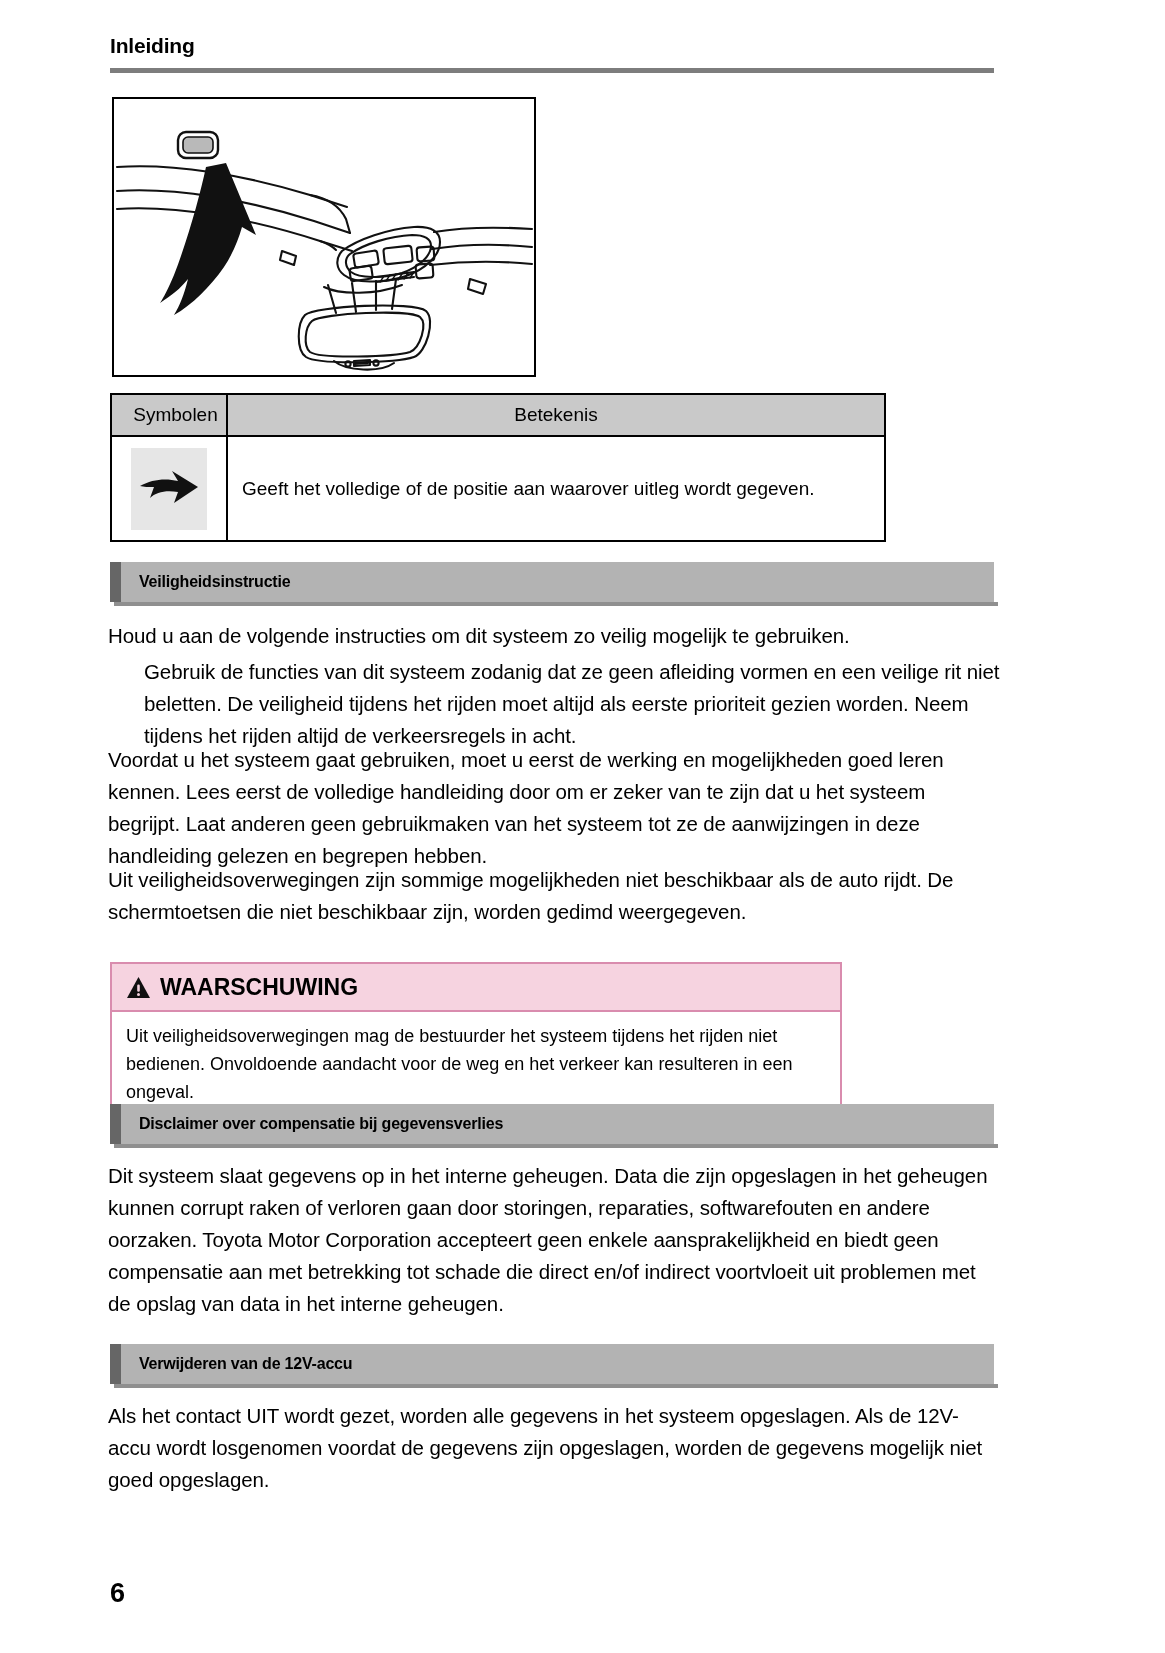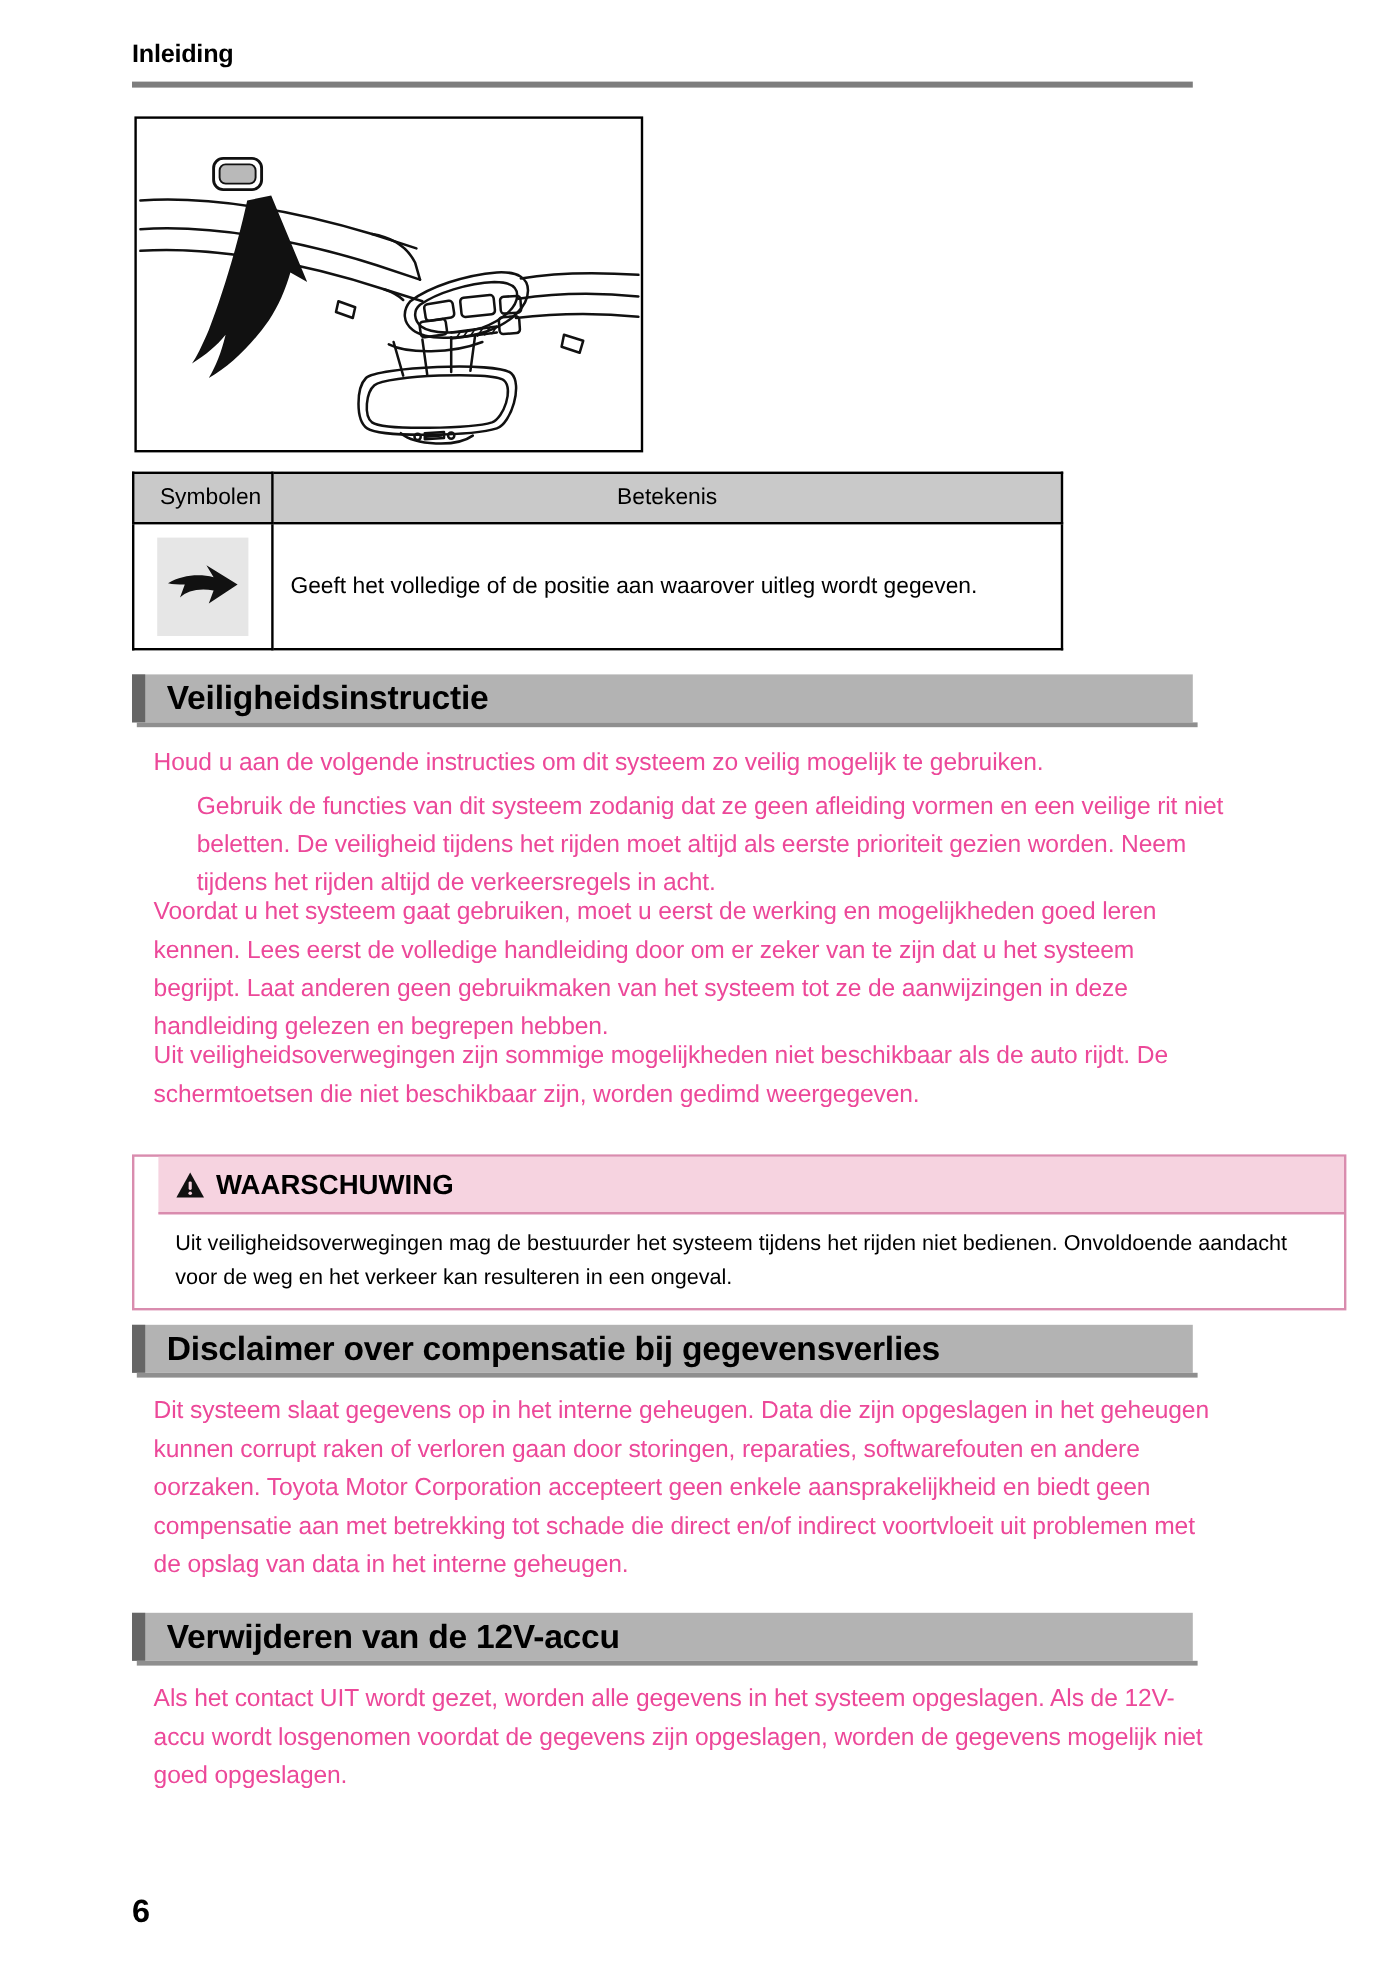--- a/index.html
+++ b/index.html
@@ -110,54 +110,53 @@
     display: flex;
     align-items: center;
   }
   .secbar .accent {
     width: 11px;
     height: 40px;
     background: #666666;
     flex: none;
   }
   .secbar .sectitle {
-    font-size: 28px;
+    font-size: 16px;
     font-weight: bold;
     padding-left: 18px;
     letter-spacing: -0.2px;
     color: #000;
   }
   .secbar .shadow {
     position: absolute;
     left: 4px;
     top: 40px;
     width: 884px;
     height: 4px;
     background: #8f8f8f;
   }
 
   
   .para {
     position: absolute;
-    left: 128px;
+    left: 108px;
     width: 884px;
     font-size: 20.5px;
     line-height: 32px;
-    color: #ec4899;
+    color: #000000;
     letter-spacing: -0.1px;
   }
 
   
   .warnbox {
     position: absolute;
     left: 110px;
-    width: 1012px;
+    width: 732px;
     border: 2px solid #d98cae;
     background: #fff;
-    padding-left: 20px;
   }
   .warnhead {
     background: #f6d3e0;
     border-bottom: 2px solid #d98cae;
     height: 48px;
     display: flex;
     align-items: center;
     padding-left: 14px;
   }
   .warn-tri {

